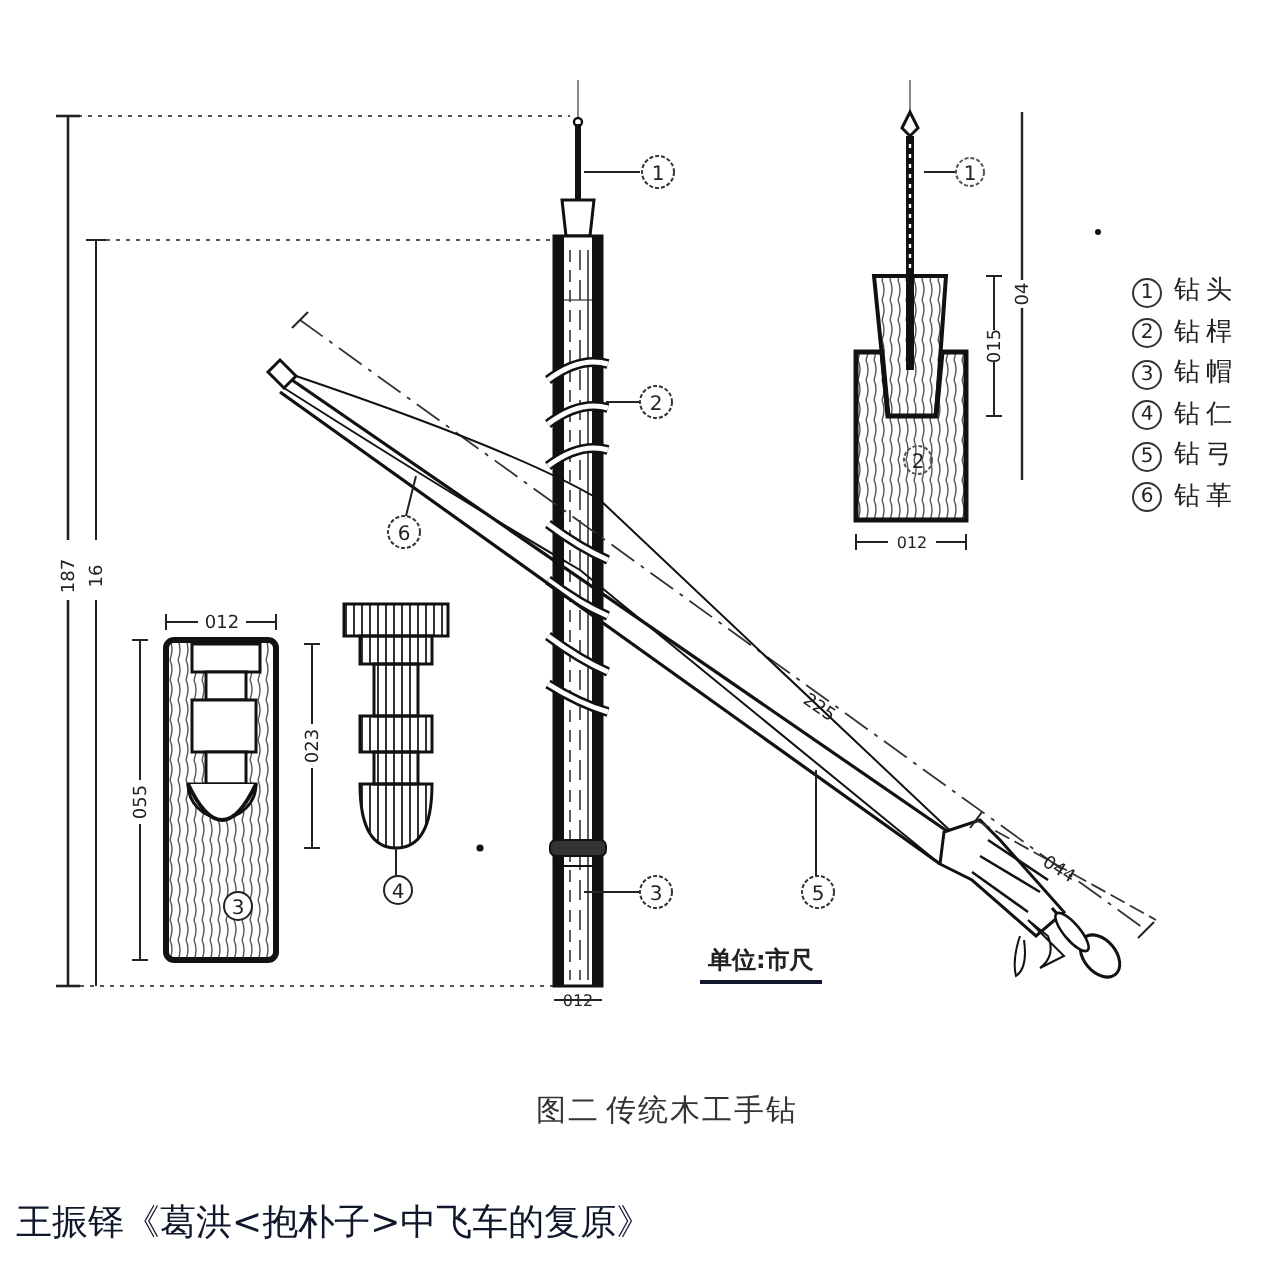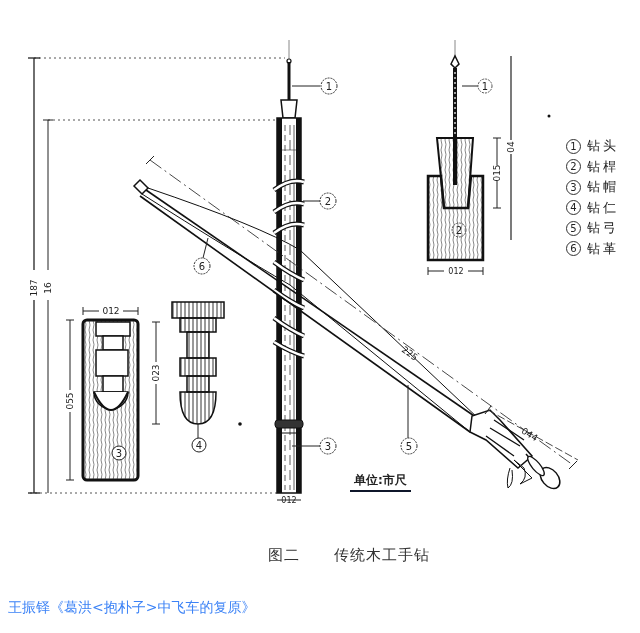--- a/index.html
+++ b/index.html
@@ -7,23 +7,23 @@
            font-family: "DejaVu Sans", sans-serif; color: #1a1a1a; }
     #figure { position: absolute; left: 0; top: 0; width: 640px; height: 633px; }
     .legend { position: absolute; left: 566px; top: 136px; font-family: "DejaVu Serif", serif;
               font-size: 13px; line-height: 20.5px; color: #222; }
     .legend-row { display: flex; align-items: center; white-space: nowrap; letter-spacing: 3px; }
     .legend-num { display: inline-block; width: 13px; height: 13px; border: 1px solid #333; border-radius: 50%;
                   font-size: 10px; line-height: 13px; text-align: center; letter-spacing: 0; margin-right: 6px;
                   font-family: "DejaVu Sans", sans-serif; }
     .caption { position: absolute; left: 268px; top: 546px; font-family: "DejaVu Serif", serif;
                font-size: 15px; color: #333; letter-spacing: 1px; }
-    .caption .fig-no { margin-right: 34px; }
+    .caption .fig-no { margin-right: 3px; }
     .source { position: absolute; left: 8px; top: 599px; font-family: "DejaVu Sans", sans-serif;
-              font-size: 14px; color: #3b82f6; }
+              font-size: 18px; color: #0f172a; }
     .unit { position: absolute; left: 350px; top: 472px; font-family: "DejaVu Sans", sans-serif;
             font-size: 12px; font-weight: bold; color: #222; border-bottom: 2px solid #0f172a; padding: 0 4px 1px 4px; }
     .dim { font-family: "DejaVu Sans", sans-serif; font-size: 9px; fill: #222; }
     .callout { font-family: "DejaVu Sans", sans-serif; font-size: 10px; fill: #222; text-anchor: middle; }
   </style>
 </head>
 <body>
 
 <svg id="figure" width="640" height="633" viewBox="0 0 640 633" xmlns="http://www.w3.org/2000/svg">
   <defs>

